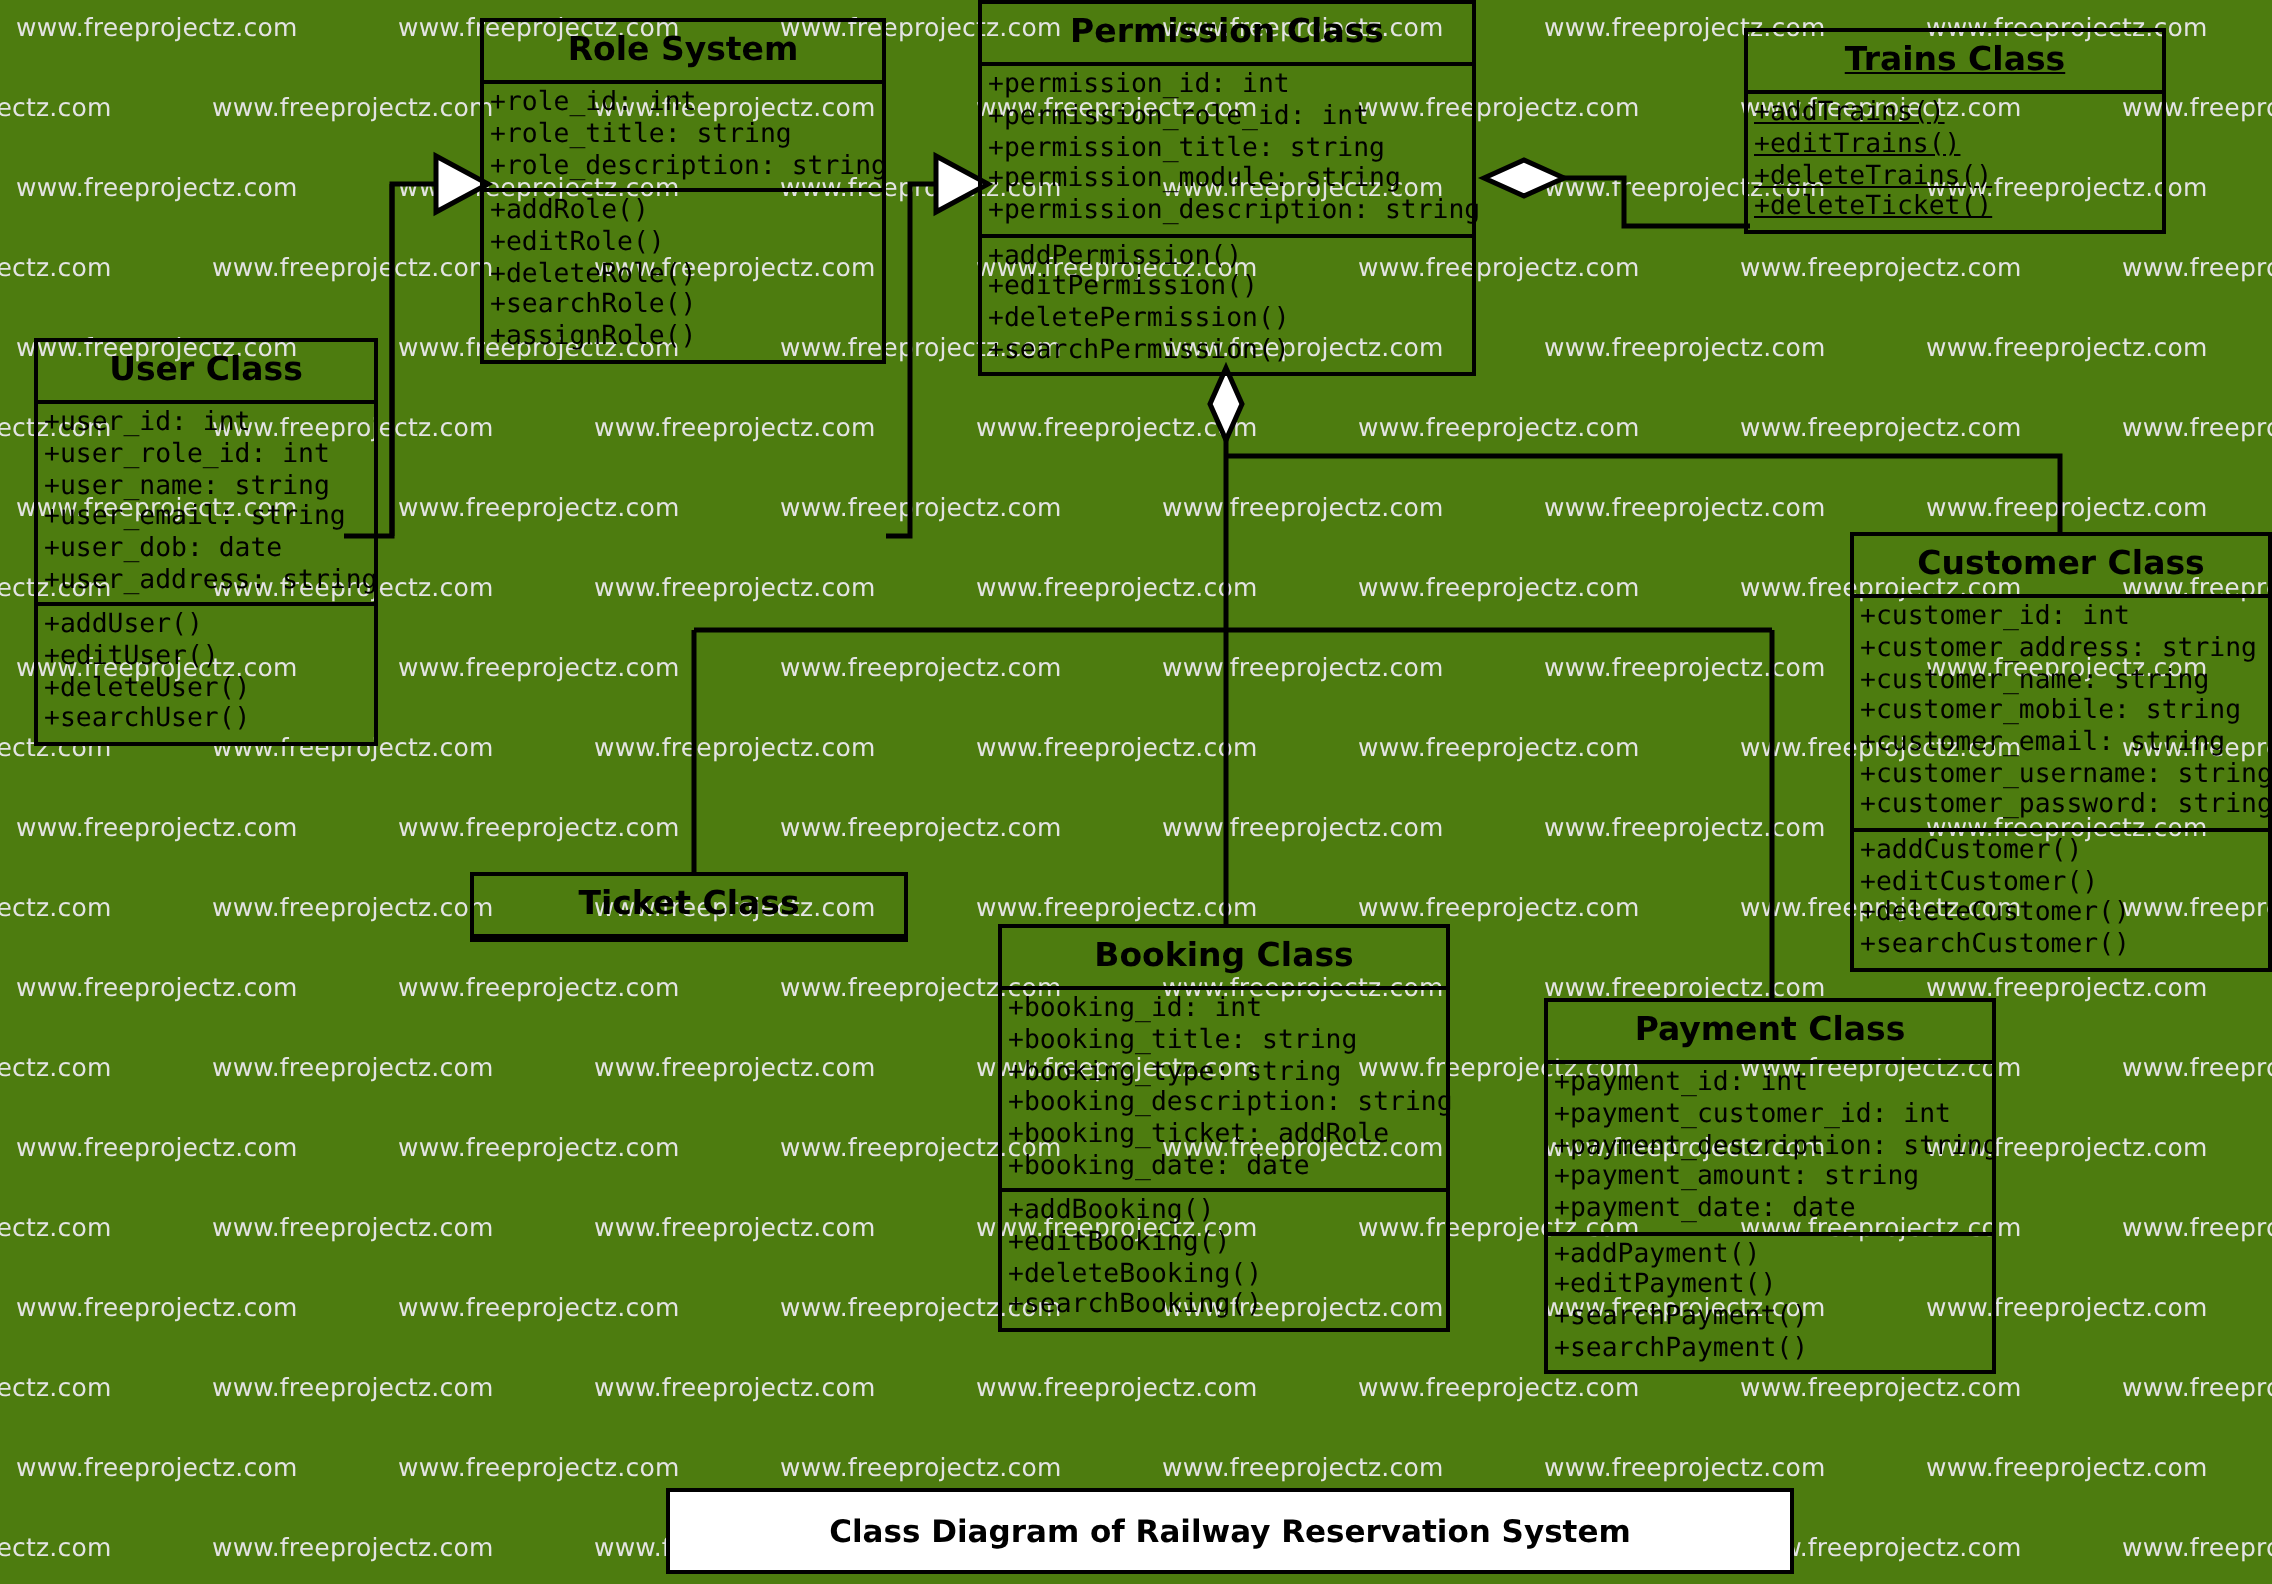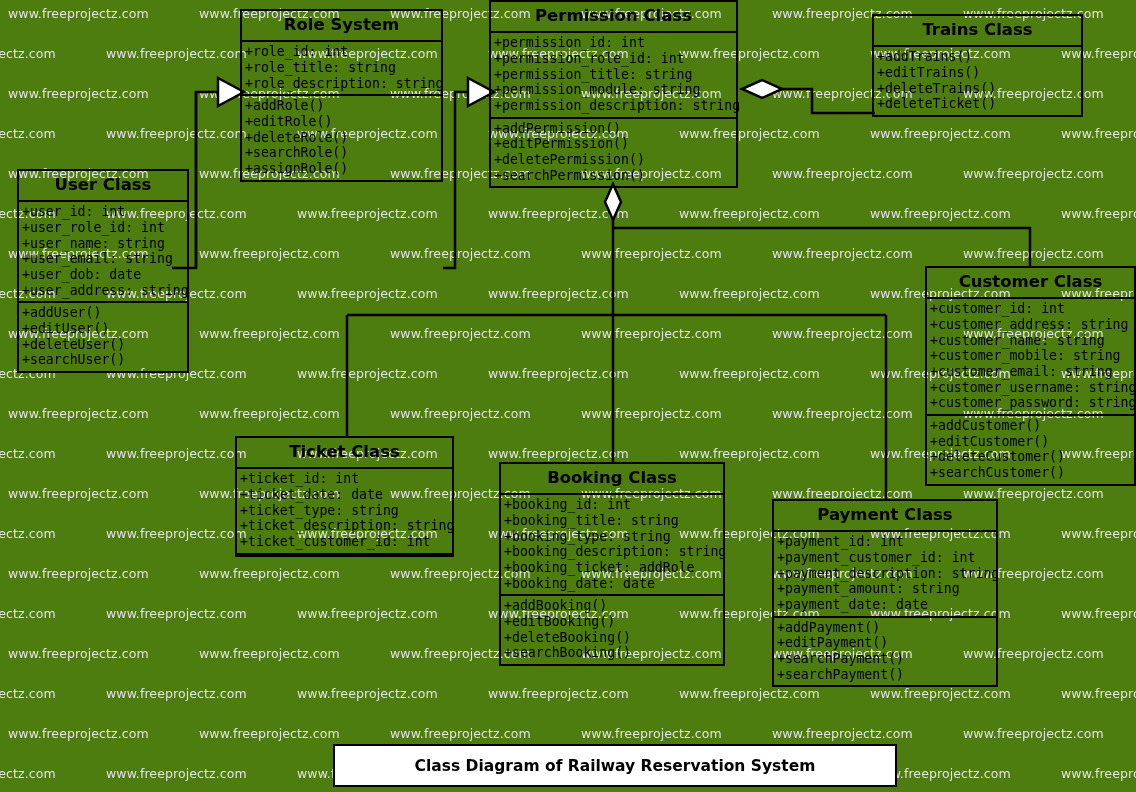--- a/index.html
+++ b/index.html
@@ -306,21 +306,21 @@
         <div class="cls-row">+permission_description: string</div>
       </div>
     <div class="cls-section">
         <div class="cls-row">+addPermission()</div>
         <div class="cls-row">+editPermission()</div>
         <div class="cls-row">+deletePermission()</div>
         <div class="cls-row">+searchPermission()</div>
       </div>
   </div>
 
-  <div class="uml-class transparent" style="left:872px; top:14px; width:211px;">
+  <div class="uml-class transparent" style="left:872px; top:14px; width:211px;text-decoration:underline;">
     <div class="cls-title">Trains Class</div>
     <div class="cls-section">
         <div class="cls-row">+addTrains()</div>
         <div class="cls-row">+editTrains()</div>
         <div class="cls-row">+deleteTrains()</div>
         <div class="cls-row">+deleteTicket()</div>
       </div>
   </div>
 
   <div class="uml-class transparent" style="left:925px; top:266px; width:211px;">
@@ -337,27 +337,20 @@
     <div class="cls-section">
         <div class="cls-row">+addCustomer()</div>
         <div class="cls-row">+editCustomer()</div>
         <div class="cls-row">+deleteCustomer()</div>
         <div class="cls-row">+searchCustomer()</div>
       </div>
   </div>
 
   <div class="uml-class transparent" style="left:235px; top:436px; width:219px;">
     <div class="cls-title">Ticket Class</div>
-    <div class="cls-section attrs">
-        <div class="cls-row">+ticket_id: int</div>
-        <div class="cls-row">+ticket_date: date</div>
-        <div class="cls-row">+ticket_type: string</div>
-        <div class="cls-row">+ticket_description: string</div>
-        <div class="cls-row">+ticket_customer_id: int</div>
-      </div>
   </div>
 
   <div class="uml-class transparent" style="left:499px; top:462px; width:226px;">
     <div class="cls-title">Booking Class</div>
     <div class="cls-section attrs">
         <div class="cls-row">+booking_id: int</div>
         <div class="cls-row">+booking_title: string</div>
         <div class="cls-row">+booking_type: string</div>
         <div class="cls-row">+booking_description: string</div>
         <div class="cls-row">+booking_ticket: addRole</div>

